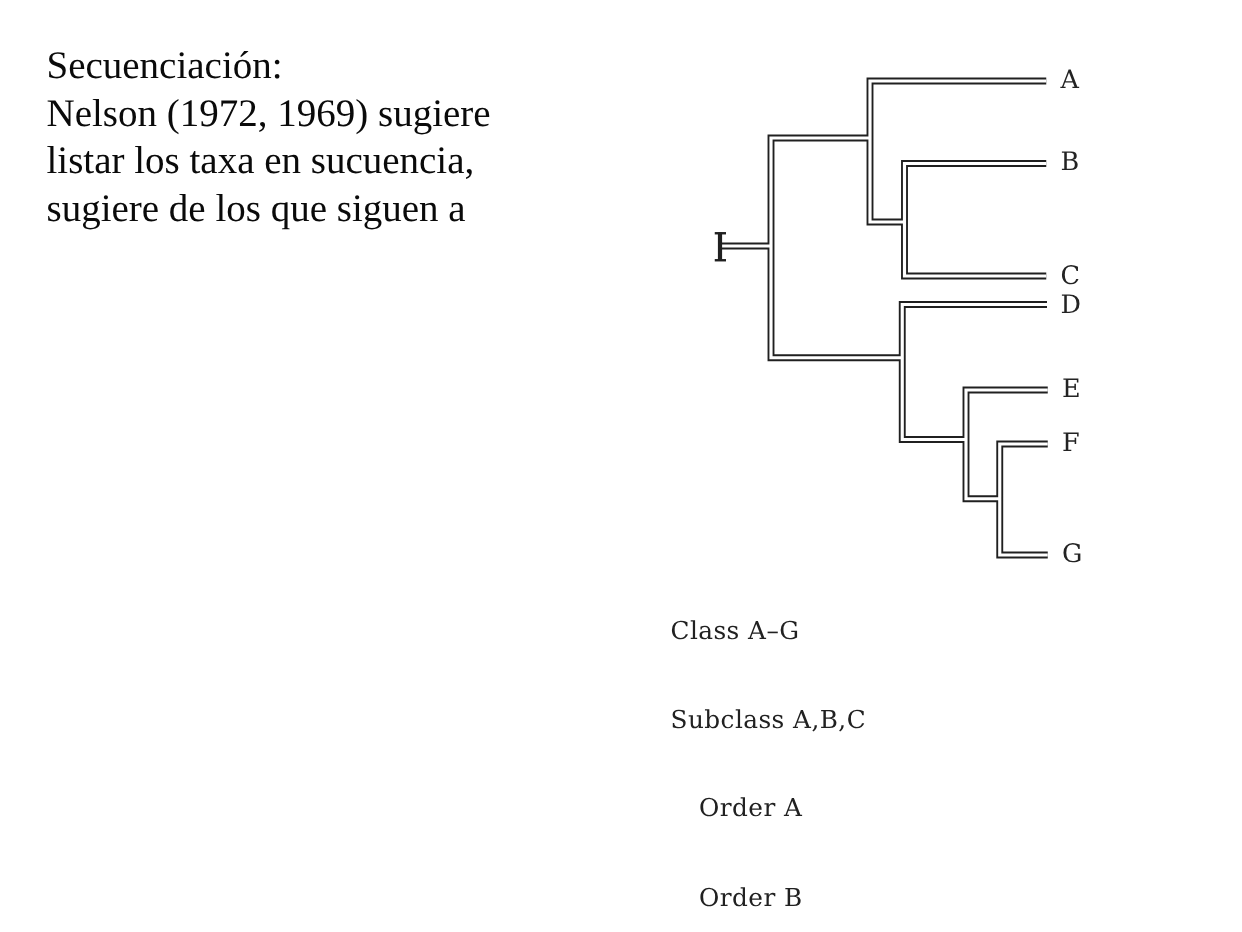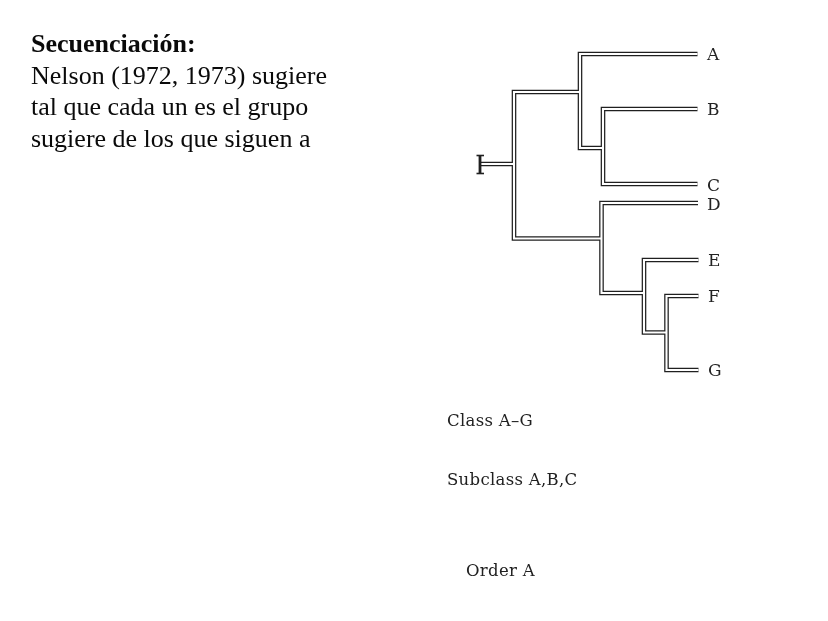--- a/index.html
+++ b/index.html
@@ -21,21 +21,21 @@
     position: absolute;
     left: 31px;
     top: 28px;
     width: 360px;
     color: #0a0a0a;
     font-size: 26px;
     line-height: 31.5px;
     font-family: "Liberation Serif", serif;
   }
   .intro-title {
-    font-weight: bold;
+    font-weight: normal;
   }
 
   
   .tree-svg {
     position: absolute;
     left: 0;
     top: 0;
   }
   .tip-label {
     position: absolute;
@@ -53,31 +53,31 @@
     top: 371px;
     font-family: "DejaVu Serif", serif;
     font-size: 16.5px;
     line-height: 19.8px;
     color: #212121;
     letter-spacing: 0.3px;
     white-space: pre;
   }
   .cls-line.lvl0 { padding-left: 0; margin-left: 20px; }
   .cls-line.lvl1 { padding-left: 20px; }
-  .cls-line.lvl2 { padding-left: 39px; margin-top: 32px; }
+  .cls-line.lvl2 { padding-left: 39px; }
 </style>
 </head>
 <body>
 
 <div class="stage">
 
   <div class="intro">
     <div class="intro-title">Secuenciación:</div>
-    <div class="intro-line">Nelson (1972, 1973) sugiere</div>
-    <div class="intro-line">tal que cada un es el grupo</div>
+    <div class="intro-line">Nelson (1972, 1969) sugiere</div>
+    <div class="intro-line">listar los taxa en sucuencia,</div>
     <div class="intro-line">sugiere de los que siguen a</div>
   </div>
 
   <svg class="tree-svg" width="828" height="621" viewBox="0 0 828 621">
 
     <g fill="none" stroke="#202020" stroke-width="4.6" stroke-linecap="butt">
       <path d="
         M697.5,54 H580 V148 H603
         M697.5,109 H603 V184 H697.5
         M580,92 H514 V238.5 H601.5
@@ -109,20 +109,21 @@
   <div class="tip-label" style="left:707px; top:185px">C</div>
   <div class="tip-label" style="left:707px; top:204px">D</div>
   <div class="tip-label" style="left:708px; top:260px">E</div>
   <div class="tip-label" style="left:708px; top:296px">F</div>
   <div class="tip-label" style="left:708px; top:370px">G</div>
 
   <div class="classification">
     <div class="cls-line lvl0">Class A–G</div>
     <div class="cls-line lvl1">Subclass A,B,C</div>
     <div class="cls-line lvl2">Order A</div>
+    <div class="cls-line lvl2">Order B</div>
     
     
     
     
     
     
   </div>
 
 </div>
 

